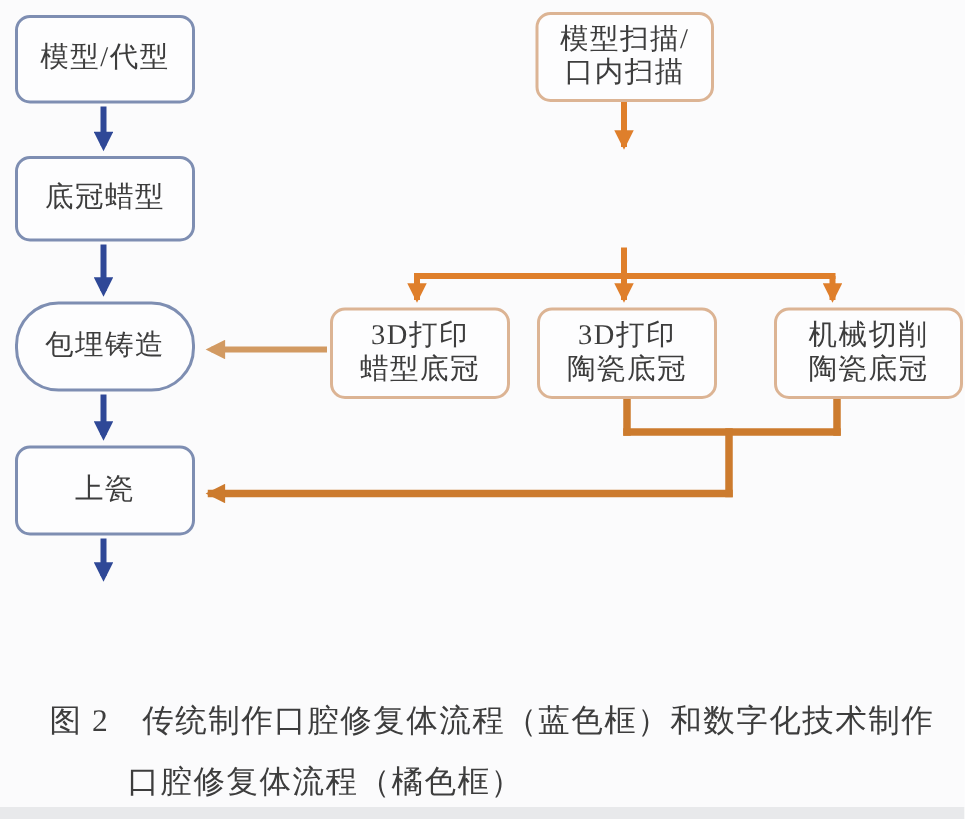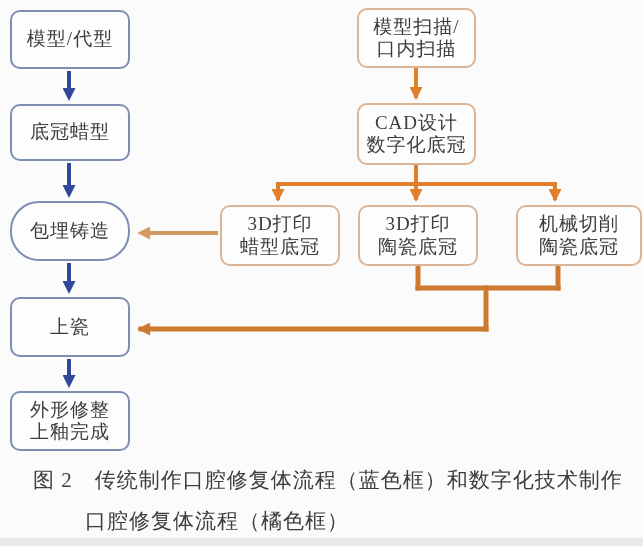--- a/index.html
+++ b/index.html
@@ -106,27 +106,23 @@
     <line class="ln-merge" x1="558" y1="267" x2="558" y2="288"></line>
     <line class="ln-merge" x1="418" y1="288" x2="558" y2="288"></line>
     <line class="ln-merge" x1="486" y1="288" x2="486" y2="329"></line>
     <line class="ln-merge" x1="486" y1="329" x2="141" y2="329" marker-end="url(#arr-merge)"></line>
   </svg>
 
   <div class="node blue" style="left:10px; top:10px;  width:120px; height:59px;">模型/代型</div>
   <div class="node blue" style="left:10px; top:104px; width:120px; height:57px;">底冠蜡型</div>
   <div class="node blue" style="left:10px; top:201px; width:120px; height:60px;border-radius:29px;">包埋铸造</div>
   <div class="node blue" style="left:10px; top:297px; width:120px; height:60px;">上瓷</div>
-  <div class="node blue" style="left:10px; top:391px; width:120px; height:60px;">外形修整
-上釉完成</div>
 
   <div class="node orange" style="left:357px; top:8px;   width:119px; height:60px;">模型扫描/
 口内扫描</div>
-  <div class="node orange" style="left:357px; top:103px; width:119px; height:62px;">CAD设计
-数字化底冠</div>
   <div class="node orange" style="left:220px; top:205px; width:120px; height:61px;">3D打印
 蜡型底冠</div>
   <div class="node orange" style="left:358px; top:205px; width:120px; height:61px;">3D打印
 陶瓷底冠</div>
   <div class="node orange" style="left:516px; top:205px; width:126px; height:61px;">机械切削
 陶瓷底冠</div>
 
   <div>
     <div class="caption-line" style="left:33px; top:466px;">图 2　传统制作口腔修复体流程（蓝色框）和数字化技术制作</div>
     <div class="caption-line" style="left:85px; top:507px;">口腔修复体流程（橘色框）</div>

